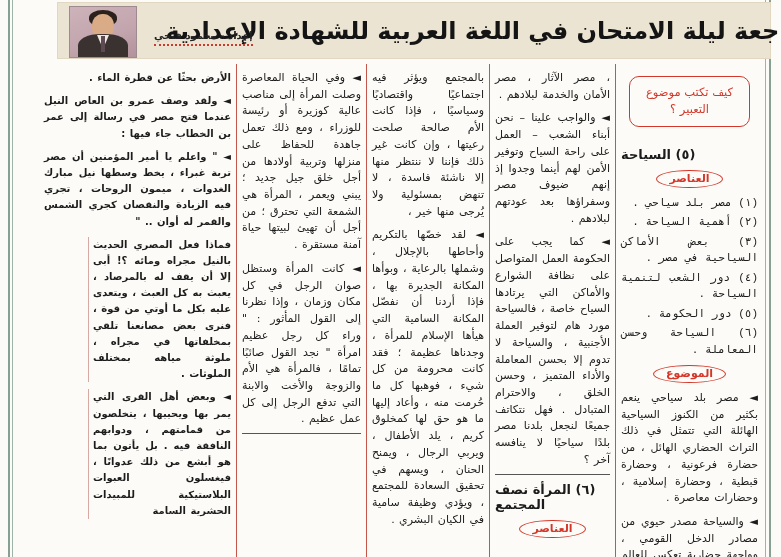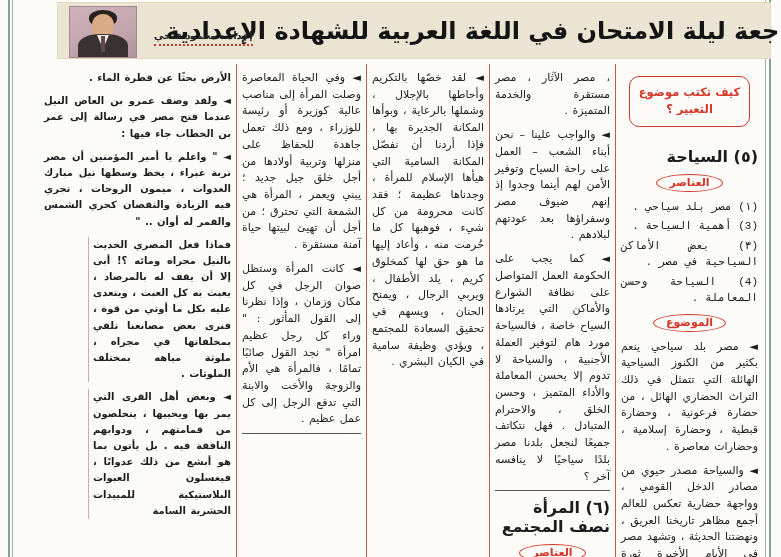--- a/index.html
+++ b/index.html
@@ -46,33 +46,33 @@
   .col.sep{border-right:1px solid #c4564a;}
   .para{
     margin:0 0 7px 0; font-size:11px; line-height:1.52;
     text-align:justify; word-spacing:1px;
   }
   .col-wide .para{font-weight:bold; line-height:1.62; font-size:10px;}
   .para.quote{font-weight:bold;}
   .para.inset{margin-left:44px; border-left:1px solid #d7a9a2; padding-left:4px;}
   .para.rule-below{border-bottom:1px solid #555; padding-bottom:5px; }
   .num-heading{
-    font-size:16px; font-weight:bold; text-align:right; margin:3px 0 5px 0;
+    font-size:13px; font-weight:bold; text-align:left; margin:3px 0 5px 0;
   }
   .item{
     font-size:11px; line-height:1.5; text-align:justify; margin:0 0 3px 0;font-family:Liberation Mono, monospace;
   }
   .oval-row{text-align:center; margin:4px 0 7px 0;}
   .oval{
     display:inline-block; color:#d4372a; border:1.4px solid #d4372a;
     border-radius:50%; padding:1px 12px 2px 12px; font-size:11px; font-weight:bold;
   }
   .redbox{
     margin:6px 8px 20px 8px; border:1.6px solid #d4372a; border-radius:10px 10px 10px 10px;
-    color:#d4372a; font-size:11.5px; font-weight:bold; text-align:center;
+    color:#d4372a; font-size:11.5px; font-weight:normal; text-align:center;
     padding:7px 4px; line-height:1.5;
     box-shadow:0 0 0 1px #fff inset;
   }
 </style>
 </head>
 <body>
 
 <div class="page">
 
   <div class="edge" style="left:8px;"></div>
@@ -91,35 +91,38 @@
       <div class="tie"></div>
     </div>
   </div>
 
   <div class="cols">
     <div class="col" style="width:147px;">
         <div class="redbox">كيف تكتب موضوع التعبير ؟</div>
         <div class="num-heading">(٥) السياحة</div>
         <div class="oval-row"><span class="oval">العناصر</span></div>
         <div class="item">(١) مصر بلد سياحي .</div>
-        <div class="item">(3) أهمية السياحة .</div>
+        <div class="item">(٢) أهمية السياحة .</div>
         <div class="item">(٣) بعض الأماكن السياحية في مصر .</div>
-        <div class="item">(4) السياحة وحسن المعاملة .</div>
+        <div class="item">(٤) دور الشعب لتنمية السياحة .</div>
+        <div class="item">(٥) دور الحكومة .</div>
+        <div class="item">(٦) السياحة وحسن المعاملة .</div>
         <div class="oval-row"><span class="oval">الموضوع</span></div>
         <p class="para">◄ مصر بلد سياحي ينعم بكثير من الكنوز السياحية الهائلة التي تتمثل في ذلك التراث الحضاري الهائل ، من حضارة فرعونية ، وحضارة قبطية ، وحضارة إسلامية ، وحضارات معاصرة .</p>
         <p class="para">◄ والسياحة مصدر حيوي من مصادر الدخل القومي ، وواجهة حضارية تعكس للعالم أجمع مظاهر تاريخنا العريق ، ونهضتنا الحديثة ، وتشهد مصر في الأيام الأخيرة ثورة سياحية</p>
       </div>
     <div class="col sep" style="width:126px;">
-        <p class="para">، مصر الآثار ، مصر مستقرة والخدمة المتميزة .</p>
+        <p class="para">، مصر الآثار ، مصر الأمان والخدمة لبلادهم .</p>
         <p class="para">◄ والواجب علينا – نحن أبناء الشعب – العمل على راحة السياح وتوفير الأمن لهم أينما وجدوا إذ إنهم ضيوف مصر وسفراؤها بعد عودتهم لبلادهم .</p>
         <p class="para rule-below">◄ كما يجب على الحكومة العمل المتواصل على نظافة الشوارع والأماكن التي يرتادها السياح خاصة ، فالسياحة مورد هام لتوفير العملة الأجنبية ، والسياحة لا تدوم إلا بحسن المعاملة والأداء المتميز ، وحسن الخلق ، والاحترام المتبادل . فهل نتكاتف جميعًا لنجعل بلدنا مصر بلدًا سياحيًا لا ينافسه آخر ؟</p>
         <div class="num-heading">(٦) المرأة نصف المجتمع</div>
         <div class="oval-row"><span class="oval">العناصر</span></div>
       </div>
     <div class="col sep" style="width:123px;">
+        <p class="para">بالمجتمع ويؤثر فيه اجتماعيًا واقتصاديًا وسياسيًا ، فإذا كانت الأم صالحة صلحت رعيتها ، وإن كانت غير ذلك فإننا لا ننتظر منها إلا ناشئة فاسدة ، لا تنهض بمسئولية ولا يُرجى منها خير ،</p>
         <p class="para">◄ لقد خصّها بالتكريم وأحاطها بالإجلال ، وشملها بالرعاية ، وبوأها المكانة الجديرة بها ، فإذا أردنا أن نفصّل المكانة السامية التي هيأها الإسلام للمرأة ، وجدناها عظيمة ؛ فقد كانت محرومة من كل شيء ، فوهبها كل ما حُرمت منه ، وأعاد إليها ما هو حق لها كمخلوق كريم ، يلد الأطفال ، ويربي الرجال ، ويمنح الحنان ، ويسهم في تحقيق السعادة للمجتمع ، ويؤدي وظيفة سامية في الكيان البشري .</p>
       </div>
     <div class="col sep" style="width:130px;">
         <p class="para">◄ وفي الحياة المعاصرة وصلت المرأة إلى مناصب عالية كوزيرة أو رئيسة للوزراء ، ومع ذلك تعمل جاهدة للحفاظ على منزلها وتربية أولادها من أجل خلق جيل جديد ؛ يبني ويعمر ، المرأة هي الشمعة التي تحترق ؛ من أجل أن تهيئ لبيتها حياة آمنة مستقرة .</p>
         <p class="para rule-below">◄ كانت المرأة وستظل صوان الرجل في كل مكان وزمان ، وإذا نظرنا إلى القول المأثور : " وراء كل رجل عظيم امرأة " نجد القول صائبًا تمامًا ، فالمرأة هي الأم والزوجة والأخت والابنة التي تدفع الرجل إلى كل عمل عظيم .</p>
       </div>
     <div class="col sep col-wide" style="width:198px;">
         <p class="para">الأرض بحثًا عن قطرة الماء .</p>
         <p class="para">◄ ولقد وصف عمرو بن العاص النيل عندما فتح مصر في رسالة إلى عمر بن الخطاب جاء فيها :</p>
         <p class="para quote">◄ " واعلم يا أمير المؤمنين أن مصر تربة غبراء ، يخط وسطها نيل مبارك الغدوات ، ميمون الروحات ، تجري فيه الزيادة والنقصان كجري الشمس والقمر له أوان .. "</p>

